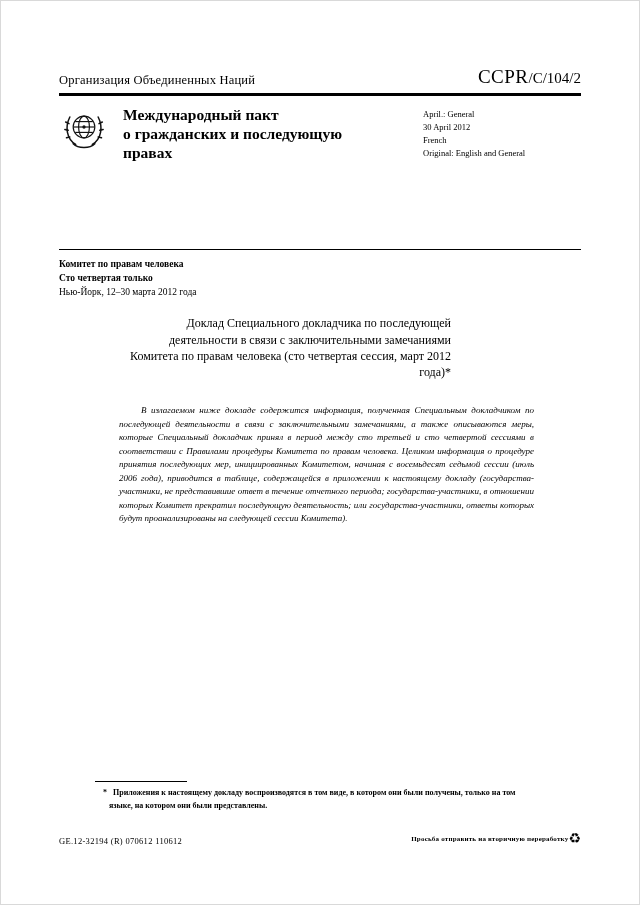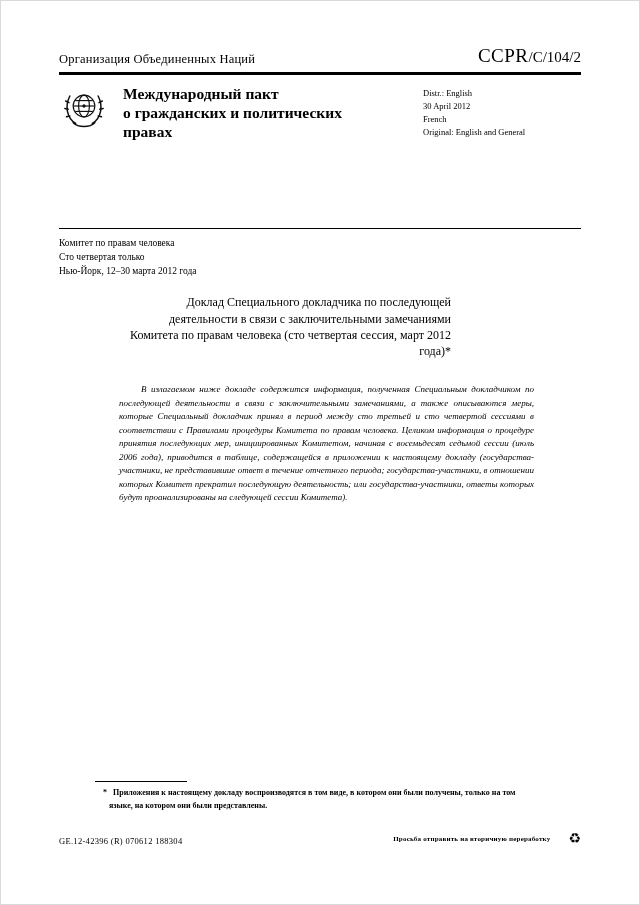--- a/index.html
+++ b/index.html
@@ -16,20 +16,21 @@
     box-shadow: 2px 2px 0 #cfcfcf;
     overflow: hidden;
   }
   .inner { padding: 44px 58px 0 58px; }
 
   
   .top-row {
     display: flex;
     justify-content: space-between;
     align-items: flex-end;
+    margin-top: 21px;
   }
   .org-name { font-size: 12.5px; letter-spacing: 0.2px; }
   .doc-symbol { white-space: nowrap; }
   .sym-main { font-size: 19px; font-weight: normal; letter-spacing: 0.5px; text-align: right; }
   .sym-suffix { font-size: 15px; }
 
   .thick-rule { height: 2.5px; background: #000; margin-top: 5px; }
 
   
   .masthead { display: flex; margin-top: 9px; }
@@ -47,21 +48,21 @@
     flex: 0 0 158px;
     font-size: 8.5px;
     line-height: 1.55;
     padding-top: 3px;
   }
 
   .thin-rule { height: 1px; background: #000; margin-top: 86px; }
 
   
   .session { margin-top: 7px; font-size: 9.5px; line-height: 1.5; }
-  .session .bold { font-weight: normal; }
+  .session .bold { font-weight: bold; }
 
   
   .report-title {
     margin-top: 16px;
     margin-left: 60px;
     width: 332px;
     font-weight: normal;
     font-size: 12px;
     line-height: 1.35;
     text-align: right;
@@ -100,21 +101,21 @@
   .footer {
     position: absolute;
     left: 58px;
     right: 58px;
     bottom: 58px;
     display: flex;
     justify-content: space-between;
     align-items: flex-end;
   }
   .doc-number { font-size: 8.5px; letter-spacing: 0.3px; }
-  .recycle { display: flex; align-items: center; gap: 18px; }
+  .recycle { display: flex; align-items: center; gap: 0; }
   .recycle-text { font-size: 7px; font-weight: bold; letter-spacing: 0.2px; }
   .recycle-icon { font-size: 14px; line-height: 1; }
 </style>
 </head>
 <body>
 
 <div class="page">
   <div class="inner">
 
     <div class="top-row">
@@ -144,24 +145,24 @@
             <path d="M12 20 L8 18"></path>
             <path d="M11 28 L7 27"></path>
             <path d="M13 36 L9 37"></path>
             <path d="M48 20 L52 18"></path>
             <path d="M49 28 L53 27"></path>
             <path d="M47 36 L51 37"></path>
           </g>
         </svg>
       </div>
       <div class="covenant">Международный пакт
-о гражданских и политических
+о гражданских и последующую
 правах</div>
       <div class="distr">
-        <div>Distr.: English</div>
+        <div>April.: General</div>
         <div>30 April 2012</div>
         <div>French</div>
         <div>Original: English and General</div>
       </div>
     </div>
 
     <div class="thin-rule"></div>
 
     <div class="session">
       <div class="bold">Комитет по правам человека</div>
@@ -176,19 +177,19 @@
   </div>
 
   <div class="footnote">
     <div class="footnote-rule"></div>
     <div class="footnote-text">
       <span class="footnote-marker">*</span><span>Приложения к настоящему докладу воспроизводятся в том виде, в котором они были получены, только на том языке, на котором они были представлены.</span>
     </div>
   </div>
 
   <div class="footer">
-    <span class="doc-number">GE.12-42396 (R) 070612 188304</span>
+    <span class="doc-number">GE.12-32194 (R) 070612 110612</span>
     <span class="recycle">
       <span class="recycle-text">Просьба отправить на вторичную переработку</span>
       <span class="recycle-icon">♻</span>
     </span>
   </div>
 </div>
 
 </body></html>

